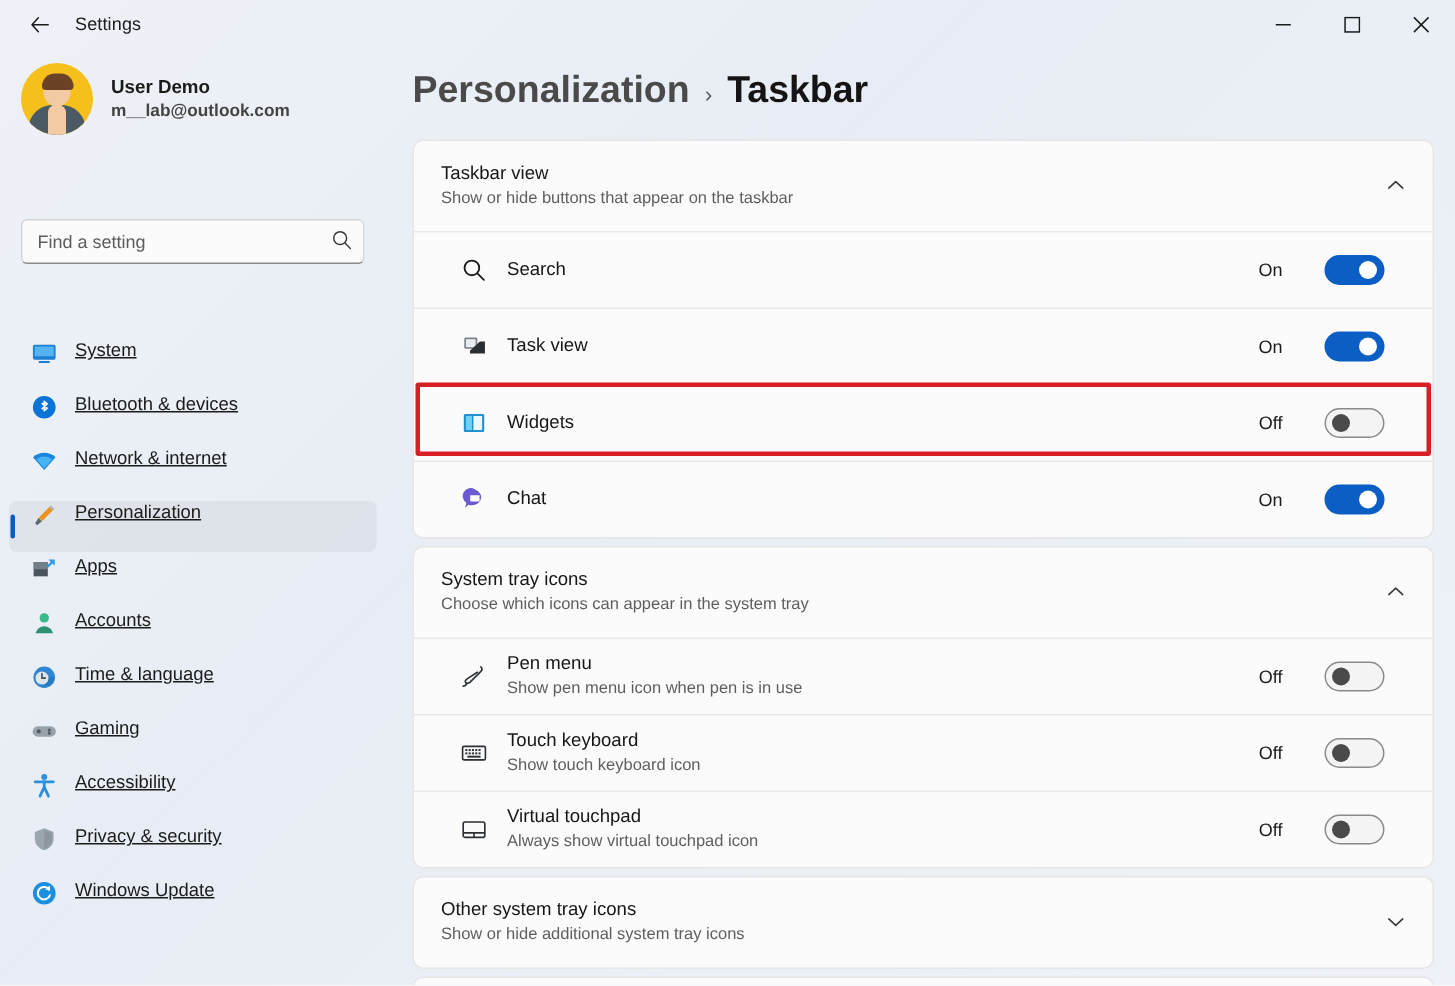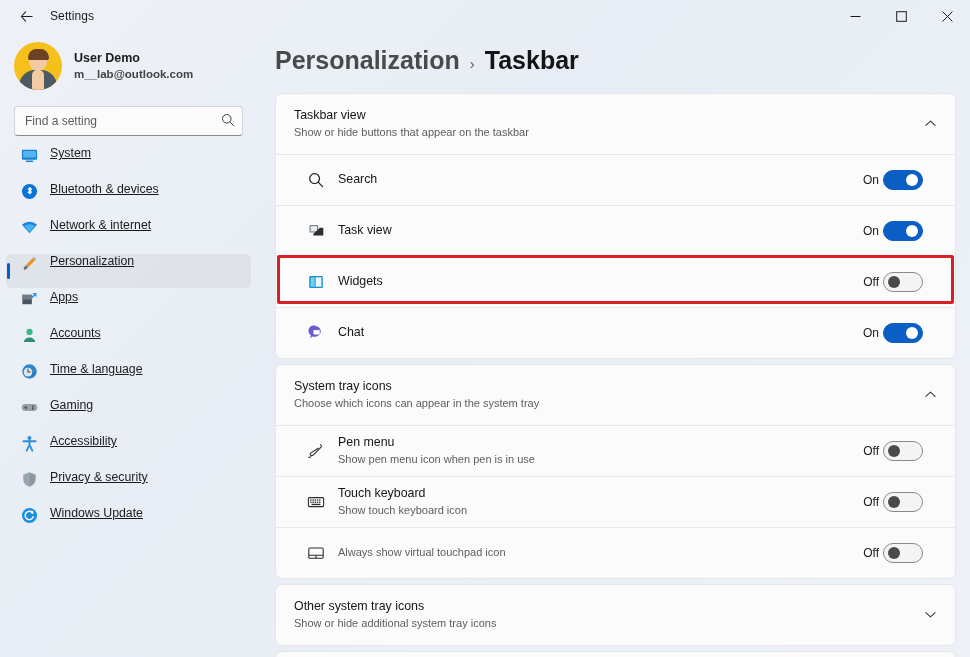--- a/index.html
+++ b/index.html
@@ -34,21 +34,21 @@
     width: 46px; height: 32px; display: flex; align-items: center;
     justify-content: center; cursor: pointer;
   }
 
   
   .shell { display: flex; height: 625px; }
 
   
   .sidebar {
     width: 265px; flex: 0 0 265px; padding: 0 8px 0 0;
-    display: flex; flex-direction: column;
+    display: flex; flex-direction: column; gap: 40px;
   }
   .profile {
     display: flex; align-items: center; gap: 12px;
     padding: 10px 0 10px 14px;
   }
   .avatar {
     width: 48px; height: 48px; border-radius: 50%;
     background: #f5c01c; position: relative; overflow: hidden;
     flex: 0 0 48px;
   }
@@ -133,21 +133,21 @@
     padding: 0 32px 0 62px; cursor: pointer; position: relative;
   }
   .row .ricon {
     position: absolute; left: 30px; width: 20px; height: 20px;
     display: flex; align-items: center; justify-content: center;
   }
   .row .rtext { flex: 1; }
   .row .rlabel { font-size: 12.4px; color: #161616; line-height: 1.4; }
   .row .rsub { font-size: 11px; color: #5e5e5e; line-height: 1.4; }
 
-  .toggle-area { display: flex; align-items: center; gap: 4px; }
+  .toggle-area { display: flex; align-items: center; gap: 28px; }
   .tstate { font-size: 12px; color: #1b1b1b; min-width: 20px; text-align: right; }
   .switch {
     width: 40px; height: 20px; border-radius: 11px; position: relative;
     cursor: pointer; flex: 0 0 40px;
   }
   .switch.on { background: #0a5ec4; border: 1px solid #0a5ec4; }
   .switch.off { background: #f4f4f4; border: 1px solid #8a8a8a; }
   .knob {
     position: absolute; width: 12px; height: 12px; border-radius: 50%;
     top: 3px; transition: none;
@@ -515,20 +515,21 @@
 
       <div class="row">
         <span class="ricon">
           <svg width="18" height="18" viewBox="0 0 18 18">
             <rect x="1.8" y="4" width="14.4" height="10.2" rx="1.2" stroke="#2b2f33" stroke-width="1.1" fill="none"></rect>
             <line x1="1.8" y1="11.2" x2="16.2" y2="11.2" stroke="#2b2f33" stroke-width="1.1"></line>
             <line x1="9" y1="11.2" x2="9" y2="14.2" stroke="#2b2f33" stroke-width="1.1"></line>
           </svg>
         </span>
         <div class="rtext">
+          <div class="rlabel">Virtual touchpad</div>
           <div class="rsub">Always show virtual touchpad icon</div>
         </div>
         <div class="toggle-area">
           <span class="tstate">Off</span>
           <span class="switch off">
               <span class="knob"></span>
             </span>
         </div>
       </div>
     </div>

